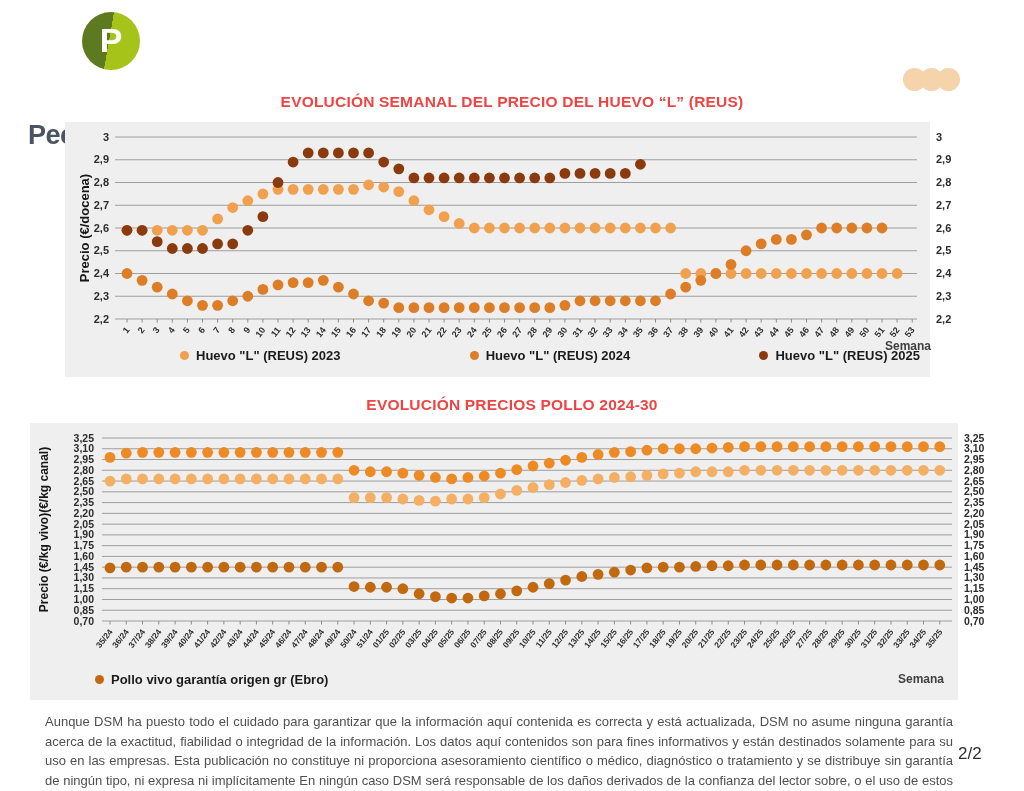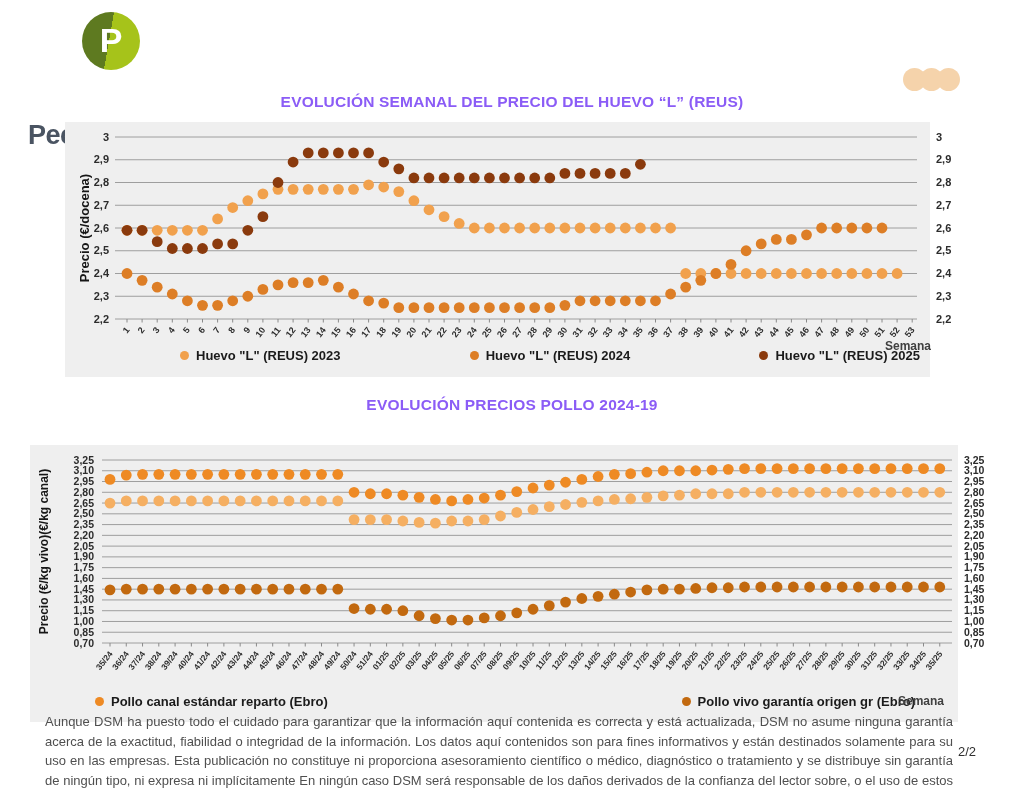--- a/index.html
+++ b/index.html
@@ -9,40 +9,40 @@
   .logo-circle{position:absolute;left:82px;top:12px;width:58px;height:58px;border-radius:50%;
         background:linear-gradient(100deg,#5E7A20 47%,#A6C31A 47%);
         display:flex;align-items:center;justify-content:center;}
   .logo-circle span{color:#fff;font-weight:bold;font-size:34px;line-height:1;transform:translateY(-1px);}
   .brand{position:absolute;left:28px;top:120px;font-size:27px;font-weight:bold;color:#4A5462;letter-spacing:-0.5px;}
   .deco-dots{position:absolute;left:903px;top:68px;display:flex;}
   .ddot{width:23px;height:23px;border-radius:50%;}
   .ddot + .ddot{margin-left:-6px;}
   
   .chart-title{position:absolute;left:0;width:1024px;text-align:center;font-weight:bold;
-        color:#8b5cf6;font-size:15.5px;margin:0;letter-spacing:0.2px;}
+        color:#ef4444;font-size:15.5px;margin:0;letter-spacing:0.2px;}
   .t1{top:93px}.t2{top:396px}
   
   .cwrap{position:absolute;}
   .c1{left:65px;top:122px;width:940px;height:258px;}
-  .c2{left:30px;top:445px;width:994px;height:277px;}
+  .c2{left:30px;top:423px;width:994px;height:277px;}
   .cwrap svg{position:absolute;left:0;top:0;overflow:visible;}
   
   .legend{position:absolute;display:flex;justify-content:space-between;pointer-events:none;}
   .lg0{left:115px;top:226px;width:740px;}
   .lg1{left:65px;top:249px;width:820px;}
   .li{display:flex;align-items:center;font-weight:bold;font-size:13px;color:#1b1b1b;white-space:nowrap;}
   .ldot{width:9px;height:9px;border-radius:50%;margin-right:7px;display:inline-block;flex:none;}
   .semana{position:absolute;font-weight:bold;font-size:12px;color:#404040;}
   .sm0{left:820px;top:217px;}
   .sm1{left:868px;top:249px;}
   
   .disclaimer{position:absolute;left:45px;top:712px;width:908px;font-size:13px;line-height:1.5;
         color:#4f4f4f;text-align:justify;margin:0;}
-  .pagenum{position:absolute;left:958px;top:744px;font-size:13px;color:#2f2f2f;text-align:center;}
+  .pagenum{position:absolute;left:958px;top:744px;font-size:17px;color:#2f2f2f;text-align:center;}
 </style>
 </head>
 <body>
 
 <div class="page">
 
   <div class="logo-circle">
     <span>P</span>
   </div>
   <div class="brand">PecusVet</div>
@@ -347,21 +347,21 @@
           <span>Huevo "L" (REUS) 2024</span>
         </span>
         <span class="li">
           <i class="ldot" style="background: rgb(138, 58, 13);"></i>
           <span>Huevo "L" (REUS) 2025</span>
         </span>
       </div>
     <div class="semana sm0">Semana</div>
   </div>
 
-  <h1 class="chart-title t2">EVOLUCIÓN PRECIOS POLLO 2024-19</h1>
+  <h1 class="chart-title t2">EVOLUCIÓN PRECIOS POLLO 2024-30</h1>
 
   <div class="cwrap c2">
     <svg id="chart-1" width="994" height="277">
         <rect x="0" y="0" width="928" height="277" fill="#EFEFEF"></rect>
         <line x1="72" y1="15" x2="922" y2="15" stroke="#9E9E9E" stroke-width="1"></line>
         <text x="64" y="18.5" text-anchor="end" font-size="10.5" font-weight="bold" fill="#2c2c2c">3,25</text>
         <text x="934" y="18.5" text-anchor="start" font-size="10.5" font-weight="bold" fill="#2c2c2c">3,25</text>
         <line x1="72" y1="25.764705882352935" x2="922" y2="25.764705882352935" stroke="#9E9E9E" stroke-width="1"></line>
         <text x="64" y="29.264705882352935" text-anchor="end" font-size="10.5" font-weight="bold" fill="#2c2c2c">3,10</text>
         <text x="934" y="29.264705882352935" text-anchor="start" font-size="10.5" font-weight="bold" fill="#2c2c2c">3,10</text>
@@ -676,24 +676,20 @@
           <circle cx="828.42" cy="142.02352941176474" r="5.4" fill="#C2690F"></circle>
           <circle cx="844.6899999999999" cy="142.02352941176474" r="5.4" fill="#C2690F"></circle>
           <circle cx="860.96" cy="142.02352941176474" r="5.4" fill="#C2690F"></circle>
           <circle cx="877.23" cy="142.02352941176474" r="5.4" fill="#C2690F"></circle>
           <circle cx="893.5" cy="142.02352941176474" r="5.4" fill="#C2690F"></circle>
           <circle cx="909.77" cy="142.02352941176474" r="5.4" fill="#C2690F"></circle>
         </g>
       </svg>
     <div class="legend lg1" id="legend-1">
         <span class="li">
-          <i class="ldot" style="background: rgb(238, 138, 36);"></i>
-          <span>Pollo canal estándar reparto (Ebro)</span>
-        </span>
-        <span class="li">
           <i class="ldot" style="background: rgb(194, 105, 15);"></i>
           <span>Pollo vivo garantía origen gr (Ebro)</span>
         </span>
       </div>
     <div class="semana sm1">Semana</div>
   </div>
 
   <p class="disclaimer">Aunque DSM ha puesto todo el cuidado para garantizar que la información aquí contenida es correcta y está actualizada, DSM no asume ninguna garantía acerca de la exactitud, fiabilidad o integridad de la información. Los datos aquí contenidos son para fines informativos y están destinados solamente para su uso en las empresas. Esta publicación no constituye ni proporciona asesoramiento científico o médico, diagnóstico o tratamiento y se distribuye sin garantía de ningún tipo, ni expresa ni implícitamente En ningún caso DSM será responsable de los daños derivados de la confianza del lector sobre, o el uso de estos datos. El lector será el único responsable de cualquier interpretación o el uso del material contenido en este documento El contenido de este documento está sujeto a cambios sin previo aviso. Póngase en contacto con su representante local de DSM para más detalles. Todas las marcas comerciales mencionadas en este folleto son marcas comerciales registradas o marcas comerciales de DSM en los Países Bajos y/u otros países.</p>
   <div class="pagenum">2/2</div>
 

